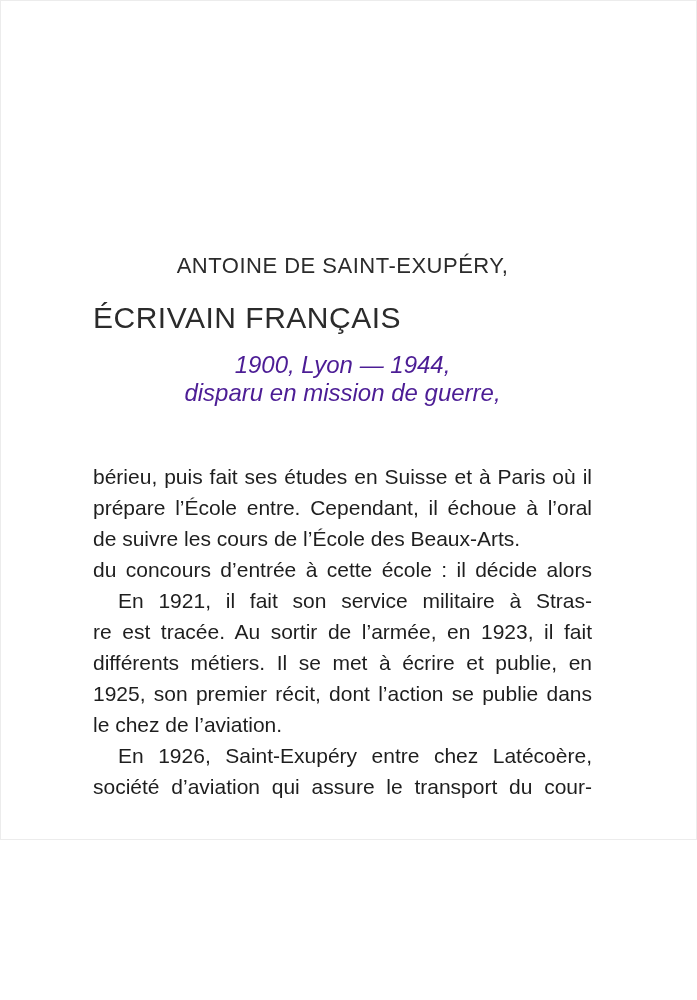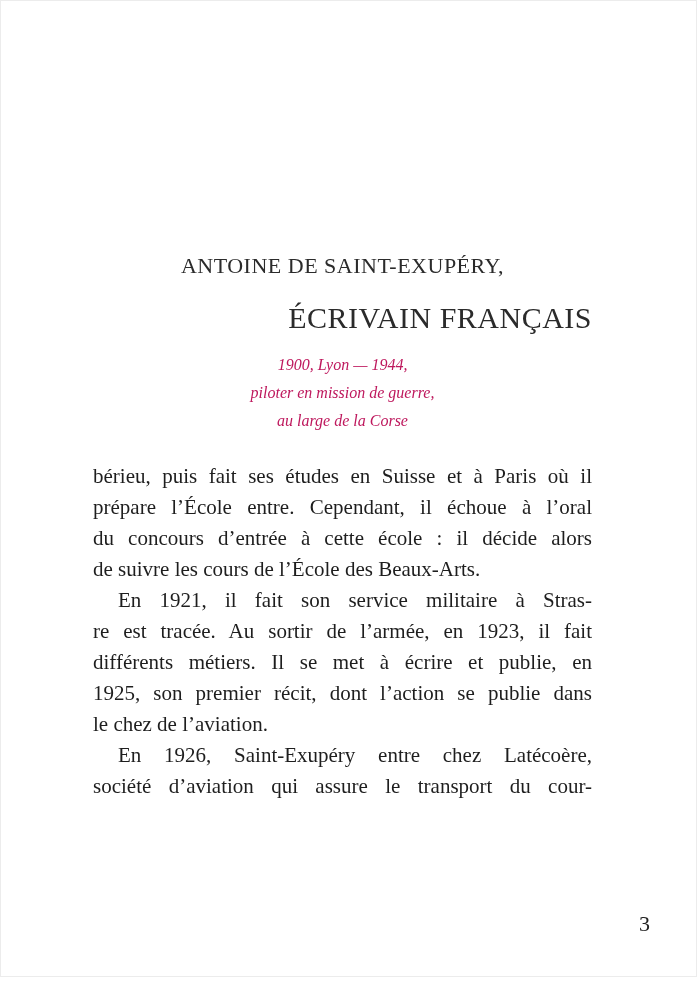--- a/index.html
+++ b/index.html
@@ -3,59 +3,59 @@
 <meta charset="utf-8">
 <style>
   html, body {
     margin: 0;
     padding: 0;
     background: #ffffff;
   }
   .page {
     position: relative;
     width: 697px;
-    height: 977px;
+    height: 840px;
     background: #ffffff;
     box-shadow: inset 0 0 0 1px #ececec;
-    font-family: Liberation Serif, serif;
+    font-family: Liberation Sans, sans-serif;
     color: #1e1e1e;
     overflow: hidden;
   }
   .title-name {
     position: absolute;
     top: 253px;
     left: 93px;
     width: 499px;
     text-align: center;
     font-size: 22px;
     line-height: 26px;
     letter-spacing: 0.5px;
     color: #2b2b2b;
   }
   .title-role {
     position: absolute;
     top: 301px;
     left: 93px;
     width: 499px;
-    text-align: right;
+    text-align: left;
     font-size: 30px;
     line-height: 34px;
     letter-spacing: 0.5px;
     color: #2b2b2b;
   }
   .epigraph {
     position: absolute;
     top: 351px;
     left: 93px;
     width: 499px;
     text-align: center;
     font-style: italic;
-    font-size: 16px;
+    font-size: 24px;
     line-height: 28px;
-    color: #be185d;
+    color: #4c1d95;
   }
   .body-text {
     position: absolute;
     top: 461px;
     left: 93px;
     width: 499px;
     font-size: 21px;
   }
   .bline {
     height: 31px;
@@ -83,31 +83,30 @@
 <body>
 
 <div class="page">
 
   <div class="title-name">ANTOINE DE SAINT-EXUPÉRY,</div>
 
   <div class="title-role">ÉCRIVAIN FRANÇAIS</div>
 
   <div class="epigraph">
     <div>1900, Lyon — 1944,</div>
-    <div>piloter en mission de guerre,</div>
-    <div>au large de la Corse</div>
+    <div>disparu en mission de guerre,</div>
   </div>
 
   <div class="body-text">
 
     <div class="paragraph">
       <div class="bline">bérieu, puis fait ses études en Suisse et à Paris où il</div>
       <div class="bline">prépare l’École entre. Cependant, il échoue à l’oral</div>
+      <div class="bline end">de suivre les cours de l’École des Beaux-Arts.</div>
       <div class="bline">du concours d’entrée à cette école : il décide alors</div>
-      <div class="bline end">de suivre les cours de l’École des Beaux-Arts.</div>
     </div>
 
     <div class="paragraph">
       <div class="bline indent">En 1921, il fait son service militaire à Stras-</div>
       <div class="bline">re est tracée. Au sortir de l’armée, en 1923, il fait</div>
       <div class="bline">différents métiers. Il se met à écrire et publie, en</div>
       <div class="bline">1925, son premier récit, dont l’action se publie dans</div>
       <div class="bline end">le chez de l’aviation.</div>
     </div>
 

